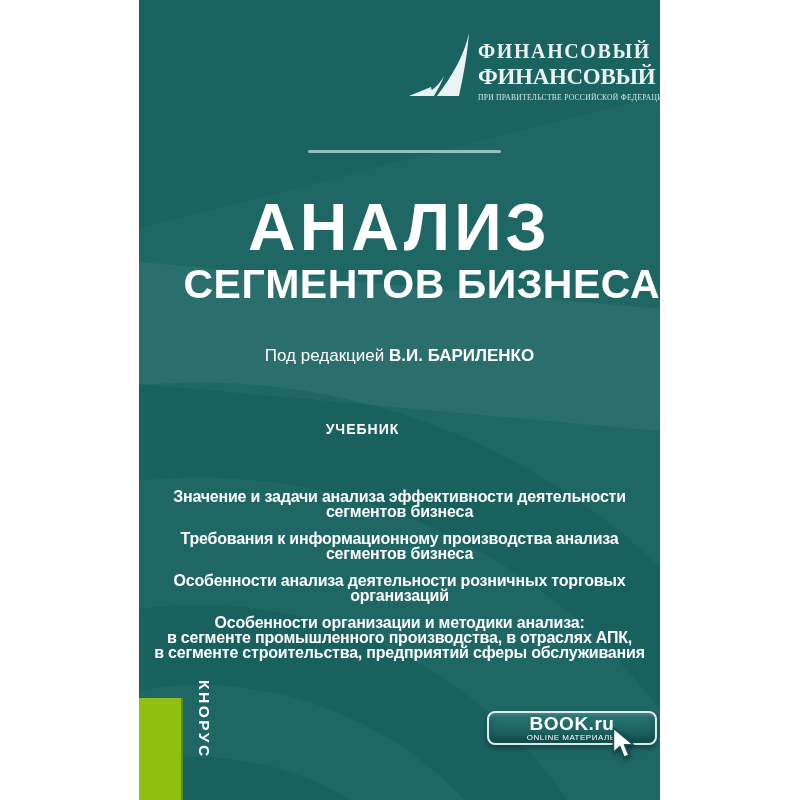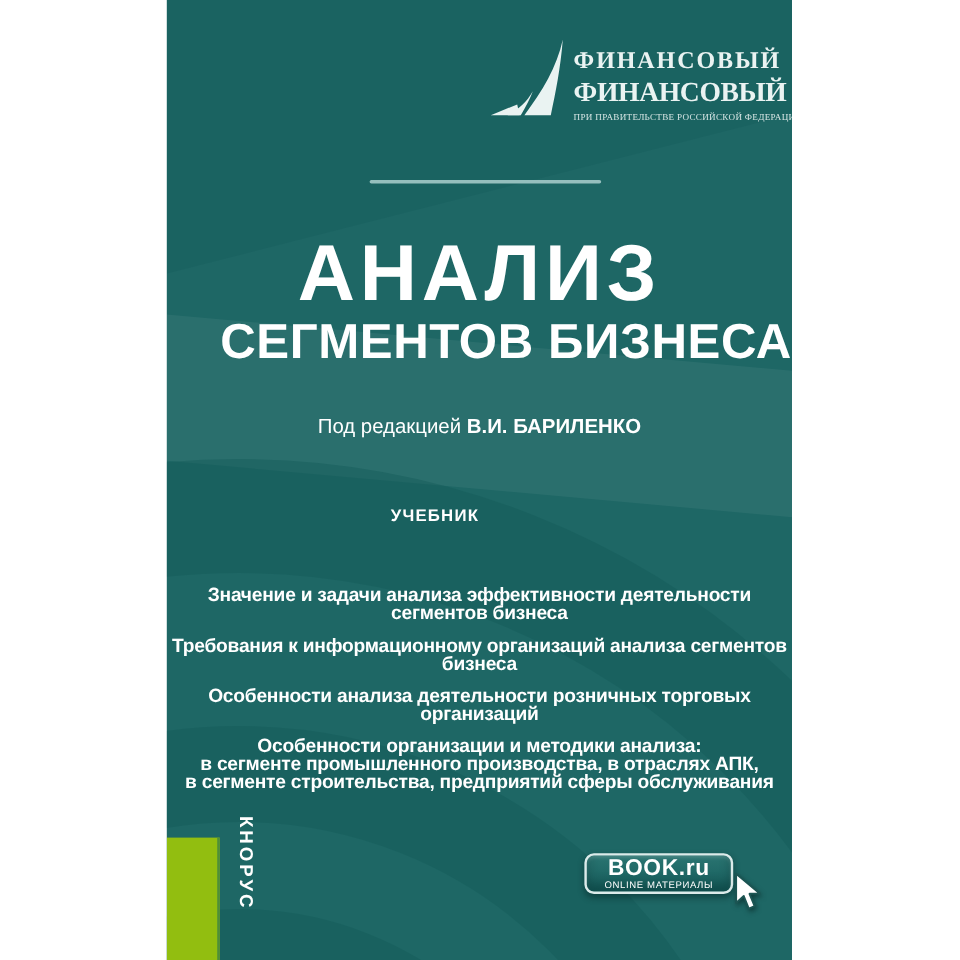--- a/index.html
+++ b/index.html
@@ -30,21 +30,21 @@
   .topics{position:absolute;left:0;top:489px;width:521px;text-align:center;color:#fff;}
   .topic{font-size:16px;line-height:15px;font-weight:bold;letter-spacing:-0.2px;
          margin-bottom:12px;white-space:pre-line;}
 
   .knorus{position:absolute;left:56px;top:680px;writing-mode:vertical-rl;color:#fff;
           font-size:15.5px;font-weight:bold;letter-spacing:2.5px;}
 
   .green{position:absolute;left:0;top:698px;width:42px;height:102px;
          background:var(--c-green,#92BE10);border-right:2px solid #4F8F38;}
 
-  .bookru{position:absolute;left:348px;top:711px;width:124px;height:34px;box-sizing:border-box;
+  .bookru{position:absolute;left:348px;top:711px;width:170px;height:34px;box-sizing:border-box;
           border:2px solid #DCEBEA;border-radius:8px;
           background:linear-gradient(180deg,#2A7471 0%,#1E6765 55%,#15605E 100%);
           box-shadow:0 3px 5px rgba(0,25,25,.4), inset 0 -7px 9px rgba(0,25,25,.3), inset 0 2px 3px rgba(255,255,255,.14);
           display:flex;flex-direction:column;align-items:center;justify-content:center;color:#fff;}
   .bookru-title{font-size:19px;line-height:18px;font-weight:bold;letter-spacing:.5px;margin-top:1px;}
   .bookru-sub{font-size:8px;line-height:9px;letter-spacing:.5px;margin-top:0;}
 
   .cursor{position:absolute;left:471px;top:727px;width:26px;height:34px;
           filter:drop-shadow(1px 2px 2px rgba(0,20,20,.5));}
 </style>
@@ -86,21 +86,21 @@
     <h1 class="t2">СЕГМЕНТОВ БИЗНЕСА</h1>
 
     <div class="editor">
       <span>Под редакцией </span><b>В.И. БАРИЛЕНКО</b>
     </div>
 
     <div class="type">УЧЕБНИК</div>
 
     <div class="topics">
       <div class="topic">Значение и задачи анализа эффективности деятельности сегментов бизнеса</div>
-      <div class="topic">Требования к информационному организаций анализа сегментов бизнеса</div>
+      <div class="topic">Требования к информационному производства анализа сегментов бизнеса</div>
       <div class="topic">Особенности анализа деятельности розничных торговых организаций</div>
       <div class="topic">Особенности организации и методики анализа:
 в сегменте промышленного производства, в отраслях АПК,
 в сегменте строительства, предприятий сферы обслуживания</div>
     </div>
 
     <div class="knorus">КНОРУС</div>
 
     <div class="green"></div>
 

